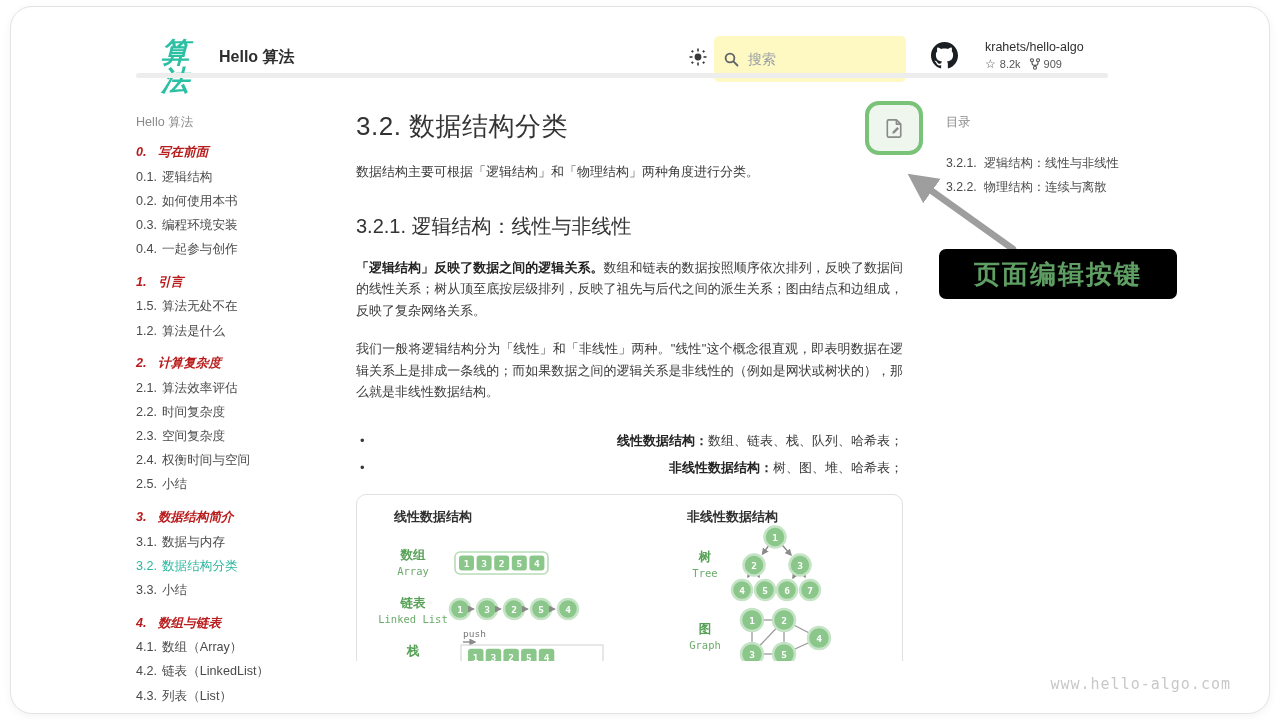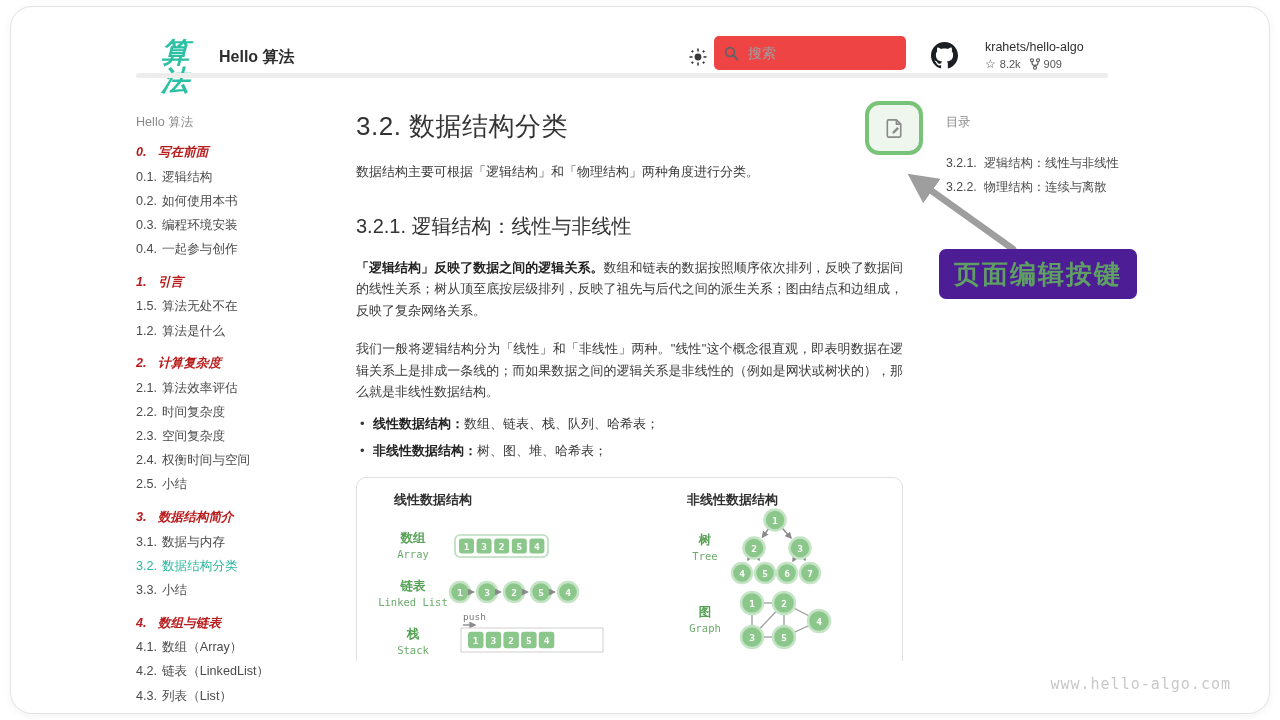--- a/index.html
+++ b/index.html
@@ -9,22 +9,22 @@
     position:absolute; left:10px; top:6px; width:1260px; height:708px;
     background:#fff; border:1px solid #e3e3e3; border-radius:22px;
     box-shadow:0 2px 10px rgba(0,0,0,.05); overflow:hidden;
   }
   
   .logo { position:absolute; left:150px; top:32px; width:52px; height:28px;
           color:#2bbfa4; font-weight:700; font-size:28px; font-style:italic;
           letter-spacing:-1px; line-height:28px; }
   .app-title { position:absolute; left:208px; top:40px; font-size:16px; font-weight:700; color:#2e2e2e; }
   .theme-toggle { position:absolute; left:677px; top:40px; width:20px; height:20px; cursor:pointer; }
-  .searchbox { position:absolute; left:703px; top:29px; width:192px; height:34px;
-               background:#ef4444; border-radius:5px; display:flex; align-items:center; padding:0 10px; }
+  .searchbox { position:absolute; left:703px; top:29px; width:192px; height:46px;
+               background:#fef9c3; border-radius:5px; display:flex; align-items:center; padding:0 10px; }
   .searchbox svg { flex:0 0 auto; margin-right:9px; }
   .searchbox input { border:none; background:transparent; outline:none; font-size:14px;
                      color:#333; width:130px; font-family:inherit; }
   .searchbox input::placeholder { color:#9aa0a6; }
   .gh { position:absolute; left:920px; top:33px; display:flex; align-items:center; gap:27px; cursor:pointer; }
   .gh-name { font-size:12.5px; color:#2e2e2e; line-height:15px; }
   .gh-stats { font-size:11px; color:#555; display:flex; align-items:center; gap:4px; margin-top:2px; }
   .gh-stats .star { font-size:12px; }
   .header-sep { position:absolute; left:125px; top:66px; width:972px; height:5px;
                 background:#ededed; border-radius:3px; }
@@ -36,33 +36,33 @@
   .side-item { display:block; padding:3.6px 0; color:#4a4a4a; text-decoration:none; cursor:pointer; }
   .side-item.active { color:#2bb79e; }
   .num { display:inline-block; min-width:26px; }
   .numh { display:inline-block; min-width:22px; }
   
   .content { position:absolute; left:345px; top:94px; width:547px; height:560px; overflow:hidden; }
   .content h1 { font-size:26px; font-weight:400; color:#333; margin-top:8px; letter-spacing:.5px; }
   .content h2 { font-size:20px; font-weight:400; color:#333; margin-top:30px; }
   .content p { font-size:13px; line-height:21.5px; color:#3a3a3a; margin-top:17px; text-align:justify; }
   .content p .lead { font-weight:700; color:#222; }
-  .content ul { margin-top:14px; padding-left:17px; list-style:none; }
+  .content ul { margin-top:31px; padding-left:17px; list-style:none;text-align:right; }
   .content li { font-size:13px; line-height:14px; margin-top:13px; color:#3a3a3a; position:relative; }
   .content li::before { content:"•"; position:absolute; left:-13px; top:0; color:#3a3a3a; }
   .content li b { color:#222; }
   .panel { margin-top:19px; width:547px; height:300px; border:1px solid #e0e0e0; border-radius:10px;
            background:#fff; overflow:hidden; }
   
   .edit-btn { position:absolute; left:854px; top:94px; width:58px; height:54px;
               border:4px solid #79c379; border-radius:14px; background:#eef6ee;
               display:flex; align-items:center; justify-content:center; cursor:pointer; }
   .anno-arrow { position:absolute; left:858px; top:150px; pointer-events:none; }
-  .anno-label { position:absolute; left:928px; top:242px; width:198px; height:50px;
-                background:#4c1d95; border-radius:7px; display:flex; align-items:center; justify-content:center;
+  .anno-label { position:absolute; left:928px; top:242px; width:238px; height:50px;
+                background:#000000; border-radius:7px; display:flex; align-items:center; justify-content:center;
                 font-size:26px; font-weight:700; color:#5f9f63; letter-spacing:2px; }
   
   .toc { position:absolute; left:935px; top:107px; width:180px; font-size:12.3px; }
   .toc-title { color:#8a8a8a; margin-bottom:20px; }
   .toc-item { display:block; color:#4a4a4a; text-decoration:none; padding:3.5px 0; cursor:pointer; }
   
   .ptitle { font: 700 13px "Liberation Sans","DejaVu Sans",sans-serif; fill:#2f2f2f; }
   .lzh { font: 700 12.5px "Liberation Sans","DejaVu Sans",sans-serif; fill:#56a156; text-anchor:middle; }
   .len { font: 10.5px "DejaVu Sans Mono",monospace; fill:#6cab6c; text-anchor:middle; }
   .nodetxt { font: 700 9.5px "DejaVu Sans Mono",monospace; fill:#fff; text-anchor:middle; }

